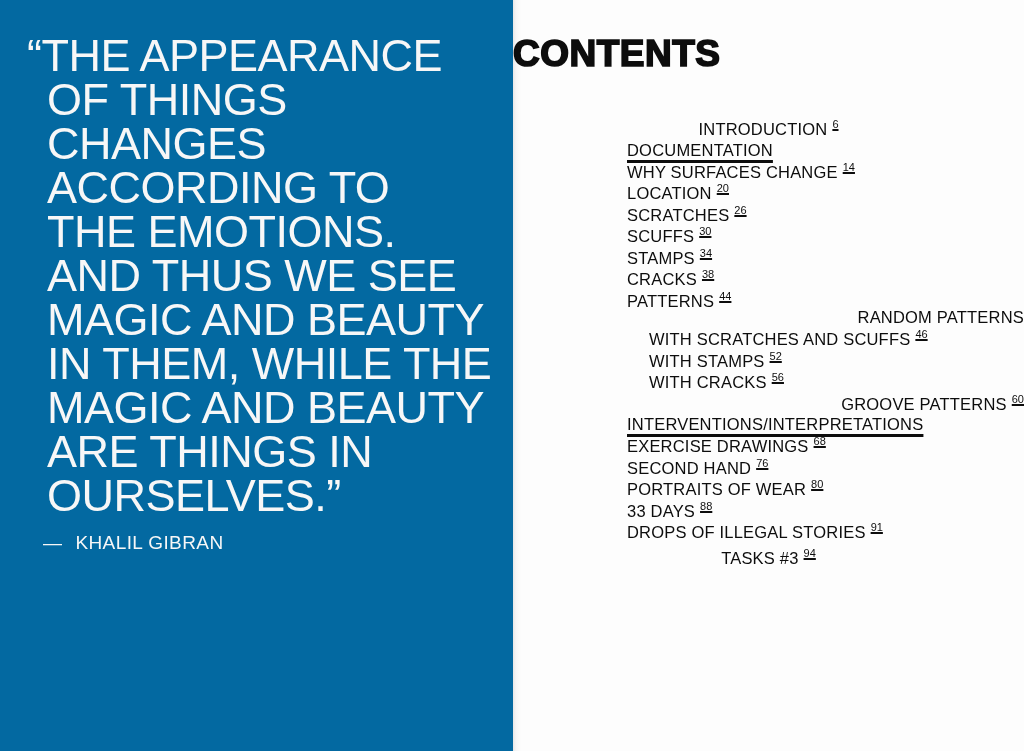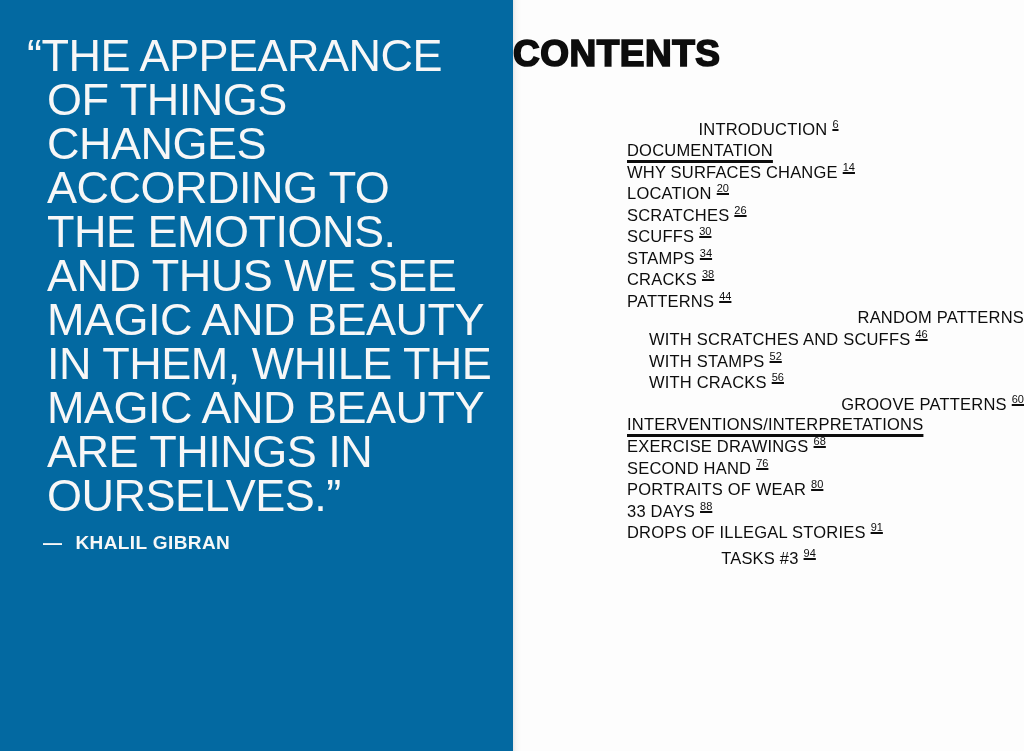--- a/index.html
+++ b/index.html
@@ -22,21 +22,21 @@
     padding: 34px 0 0 47px;
     font-size: 45px; line-height: 44px;
     font-weight: 400;
     letter-spacing: -0.5px;
   }
   .quote-line { white-space: nowrap; }
   .quote-line.first { text-indent: -20px; }
   .open-quote { }
   .attribution {
     margin: 14px 0 0 43px;
-    font-size: 19px; font-weight: bold;
+    font-size: 19px; font-weight: normal;
     letter-spacing: 0.4px;
     white-space: nowrap;
   }
   .attribution .dash { margin-right: 13px; }
   
   .page-right {
     flex: 1 1 auto; height: 751px;
     background: #fdfdfd; color: #0d0d0d;
     box-sizing: border-box;
     background-image: linear-gradient(to right, #e7e7e7 0px, #f6f6f6 3px, #fdfdfd 8px);

